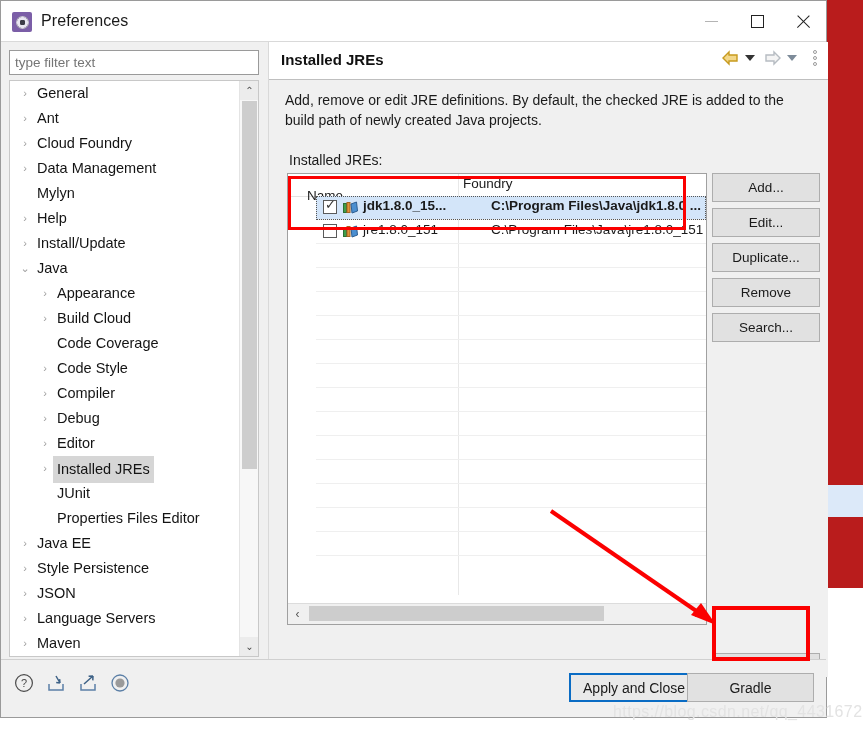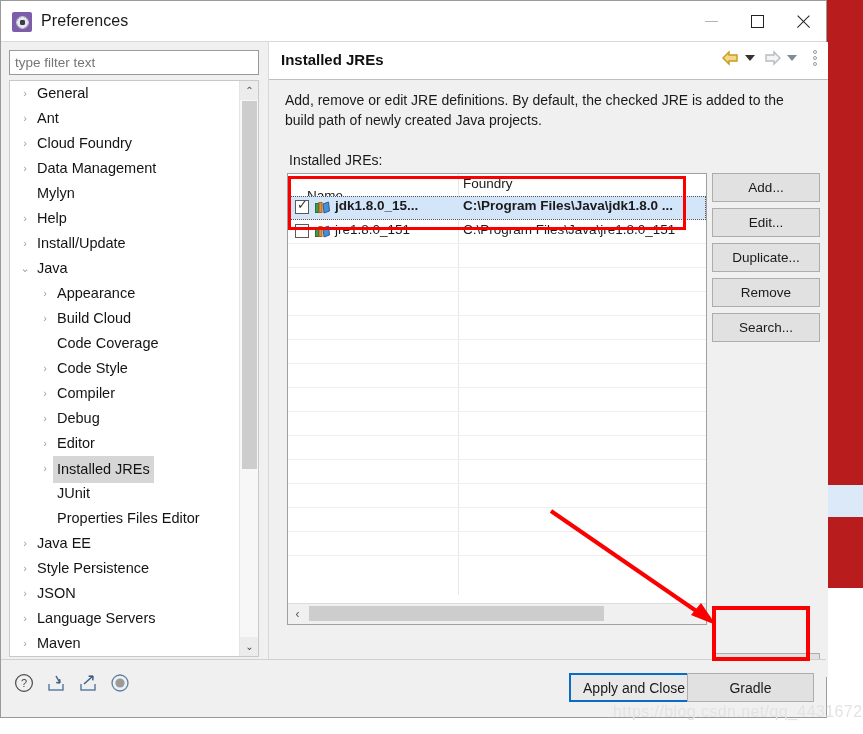--- a/index.html
+++ b/index.html
@@ -138,21 +138,21 @@
   
   .table-wrap {
     position:absolute; left:18px; top:131px; width:420px; height:452px;
     background:#ffffff; border:1px solid #a0a0a0; box-sizing:border-box;
   }
   .tbl-head { position:relative; height:22px; background:#ffffff; border-bottom:1px solid #e2e2e2; }
   .tbl-head .col { position:absolute; top:2px; font-size:13.5px; color:#1a1a1a; }
   .tbl-head .col.c1 { left:19px;margin-top:12px; }
   .tbl-head .col.c2 { left:175px; }
   .col-divider { position:absolute; left:170px; top:0; bottom:29px; width:1px; background:#e8e8e8; }
-  .rows { position:absolute; left:0; right:0; top:22px; bottom:21px; }
+  .rows { position:absolute; left:0; right:0; top:22px; bottom:21px;padding-left:28px; }
   .row {
     position:relative; height:23px; border-bottom:1px solid #efefef;
     font-size:13.5px; color:#1a1a1a;
   }
   .row.selected { background:#d3e5f9; font-weight:bold; outline:1px dotted #555; outline-offset:-1px; }
   .row .ck {
     position:absolute; left:7px; top:4px; width:14px; height:14px;
     border:1px solid #5a5a5a; background:#fff; box-sizing:border-box;
   }
   .row .ck.on:after {

